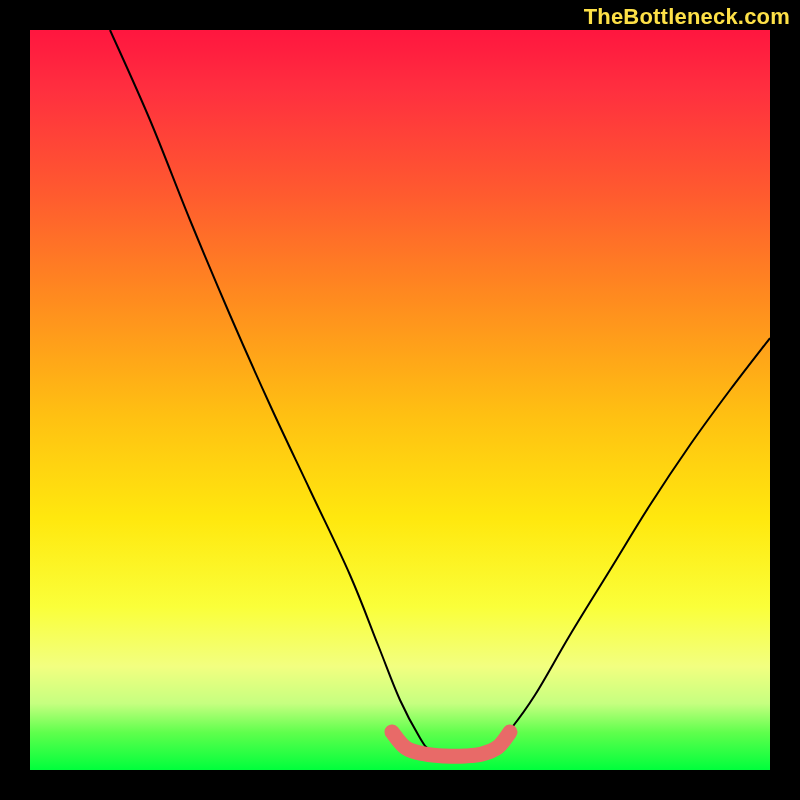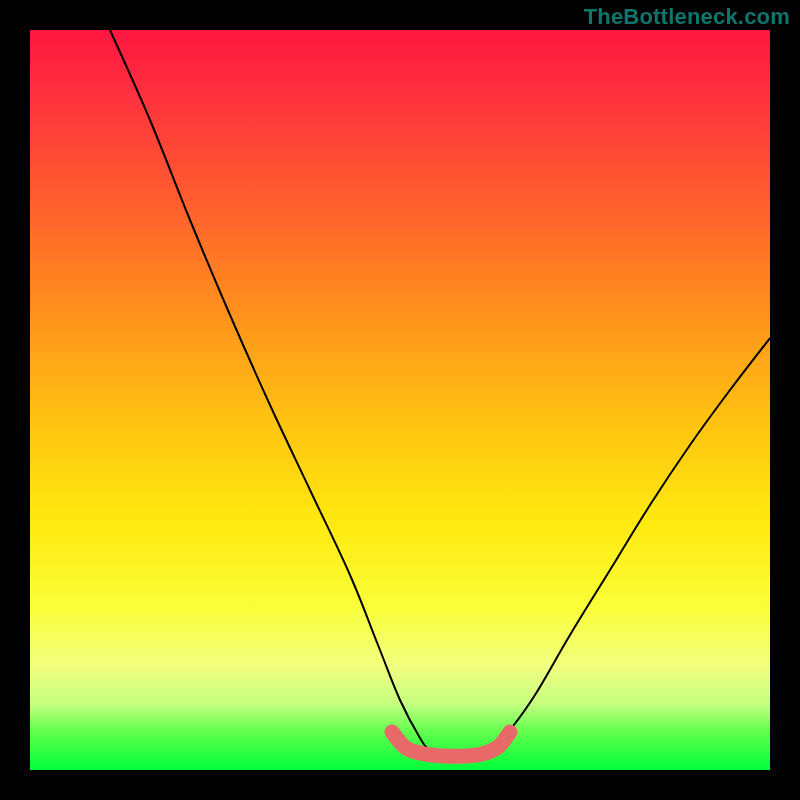--- a/index.html
+++ b/index.html
@@ -45,21 +45,21 @@
     left: 0;
     top: 0;
     width: 740px;
     height: 740px;
     display: block;
   }
   .watermark {
     position: absolute;
     top: 4px;
     right: 10px;
-    color: #0f766e;
+    color: #fde047;
     font-size: 22px;
     font-weight: 600;
     letter-spacing: 0.2px;
     user-select: none;
   }
 </style>
 </head>
 <body>
 
 <div class="chart-frame">

